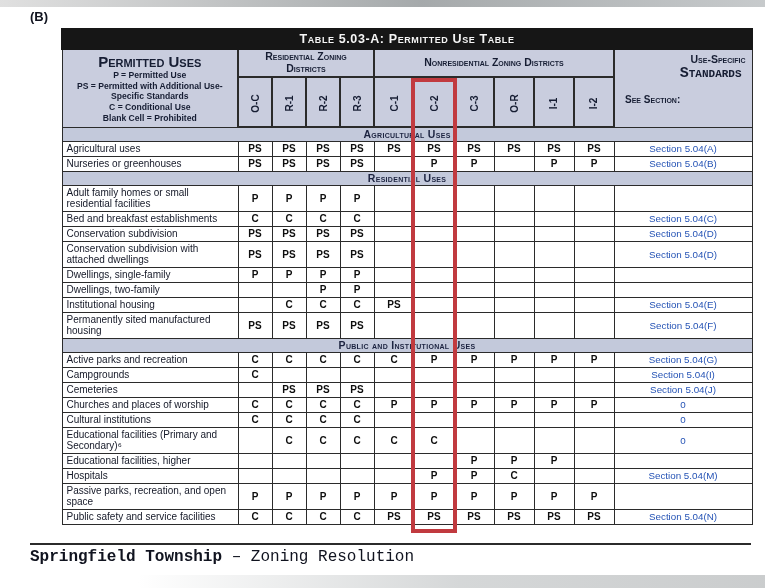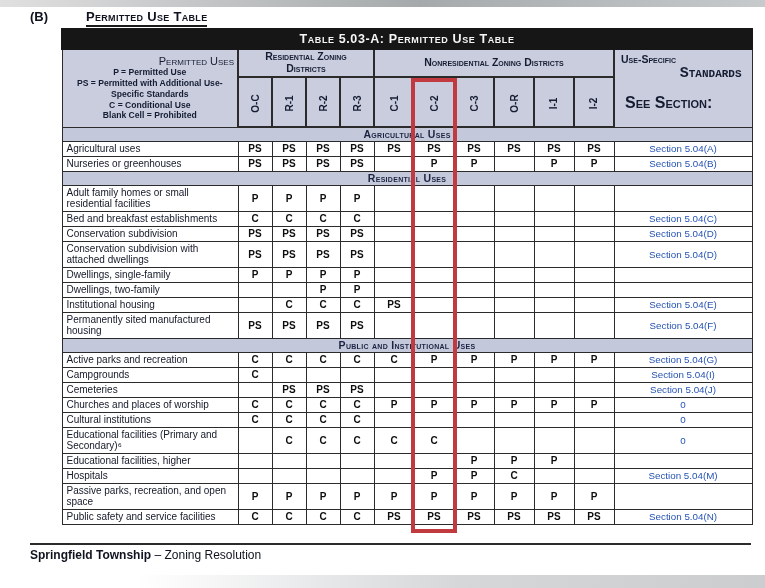--- a/index.html
+++ b/index.html
@@ -38,35 +38,35 @@
   table.zoning th, table.zoning td { border: 1px solid #2b2b2b; overflow: hidden; }
   tr.titlebar th {
     background: #161616; color: #f5f5f5; height: 20px;
     font-variant: small-caps; font-size: 12.5px; font-weight: bold;
     letter-spacing: .6px; border: 2px solid #161616;
   }
   th.legend {
     background: #c9cdde; vertical-align: middle; padding: 2px 3px;
     border-width: 2px;
   }
-  .legend-title { font-weight: normal; font-variant: small-caps; font-size: 11px; color: #161d33; text-align: right; }
+  .legend-title { font-weight: bold; font-variant: small-caps; font-size: 15px; color: #161d33; text-align: center; }
   .legend-line { font-weight: bold; font-size: 8.6px; color: #161d33; text-align: center; line-height: 1.25; }
   tr.groups th.group {
     background: #c9cdde; color: #161d33; font-weight: bold;
     font-variant: small-caps; font-size: 10.5px; height: 28px;
     line-height: 1.1; border-width: 2px; padding: 0 12px; margin-top: 31px;
   }
   th.standards {
     background: #c9cdde; color: #161d33; font-weight: bold;
     font-variant: small-caps; border-width: 2px; padding: 3px 6px;
     vertical-align: top; text-align: left;
   }
-  .std-1 { font-size: 10.5px; text-align: left; }
+  .std-1 { font-size: 10.5px; text-align: right; }
   .std-2 { font-size: 15px; text-align: right; padding-right: 4px; font-family: Liberation Mono, monospace; }
-  .std-3 { font-size: 16px; margin-top: 12px; padding-left: 4px; }
+  .std-3 { font-size: 10px; margin-top: 12px; padding-left: 4px; }
   tr.codes th {
     background: #c9cdde; height: 50px; vertical-align: middle; border-width: 2px;
   }
   tr.codes th span {
     display: inline-block; transform: rotate(-90deg);
     font-weight: bold; font-size: 10px; color: #161d33; white-space: nowrap;
   }
   tr.banner td {
     background: #c3c9db; color: #1c2340; font-weight: bold;
     font-variant: small-caps; font-size: 10.5px; text-align: center;
@@ -78,34 +78,33 @@
   }
   td.perm { text-align: center; font-weight: bold; font-size: 10px; color: #0d0d0d; }
   td.ref { text-align: center; font-size: 9.8px; color: #2553b5; }
   
   #highlight-box {
     position: absolute; border: 4px solid #c13a3f; pointer-events: none;
     z-index: 5;
   }
   
   .footer-rule { position: absolute; top: 543px; left: 30px; width: 721px; border-top: 2px solid #2b2b2b; }
-  .footer { position: absolute; top: 548px; left: 30px; width: 721px; font-size: 12px; }
+  .footer { position: absolute; top: 548px; left: 30px; width: 721px; font-size: 16px; font-family: Liberation Mono, monospace; }
   .footer .fleft { float: left; }
   .footer .fleft b { font-weight: bold; }
   .footer .fright { float: right; }
   .footer-page { position: absolute; top: 565px; left: 95px; font-size: 12px; margin-top: 26px; }
 </style>
 </head>
 <body>
 
 <div class="scan-top"></div>
 
 <div class="heading">
   <span class="blabel">(B)</span>
-  <span class="htitle">Permitted Use Table</span>
 </div>
 
 <div class="tablewrap">
   <table class="zoning">
     <colgroup>
       <col style="width:176px">
       <col style="width:34px">
         <col style="width:34px">
         <col style="width:34px">
         <col style="width:34px">

